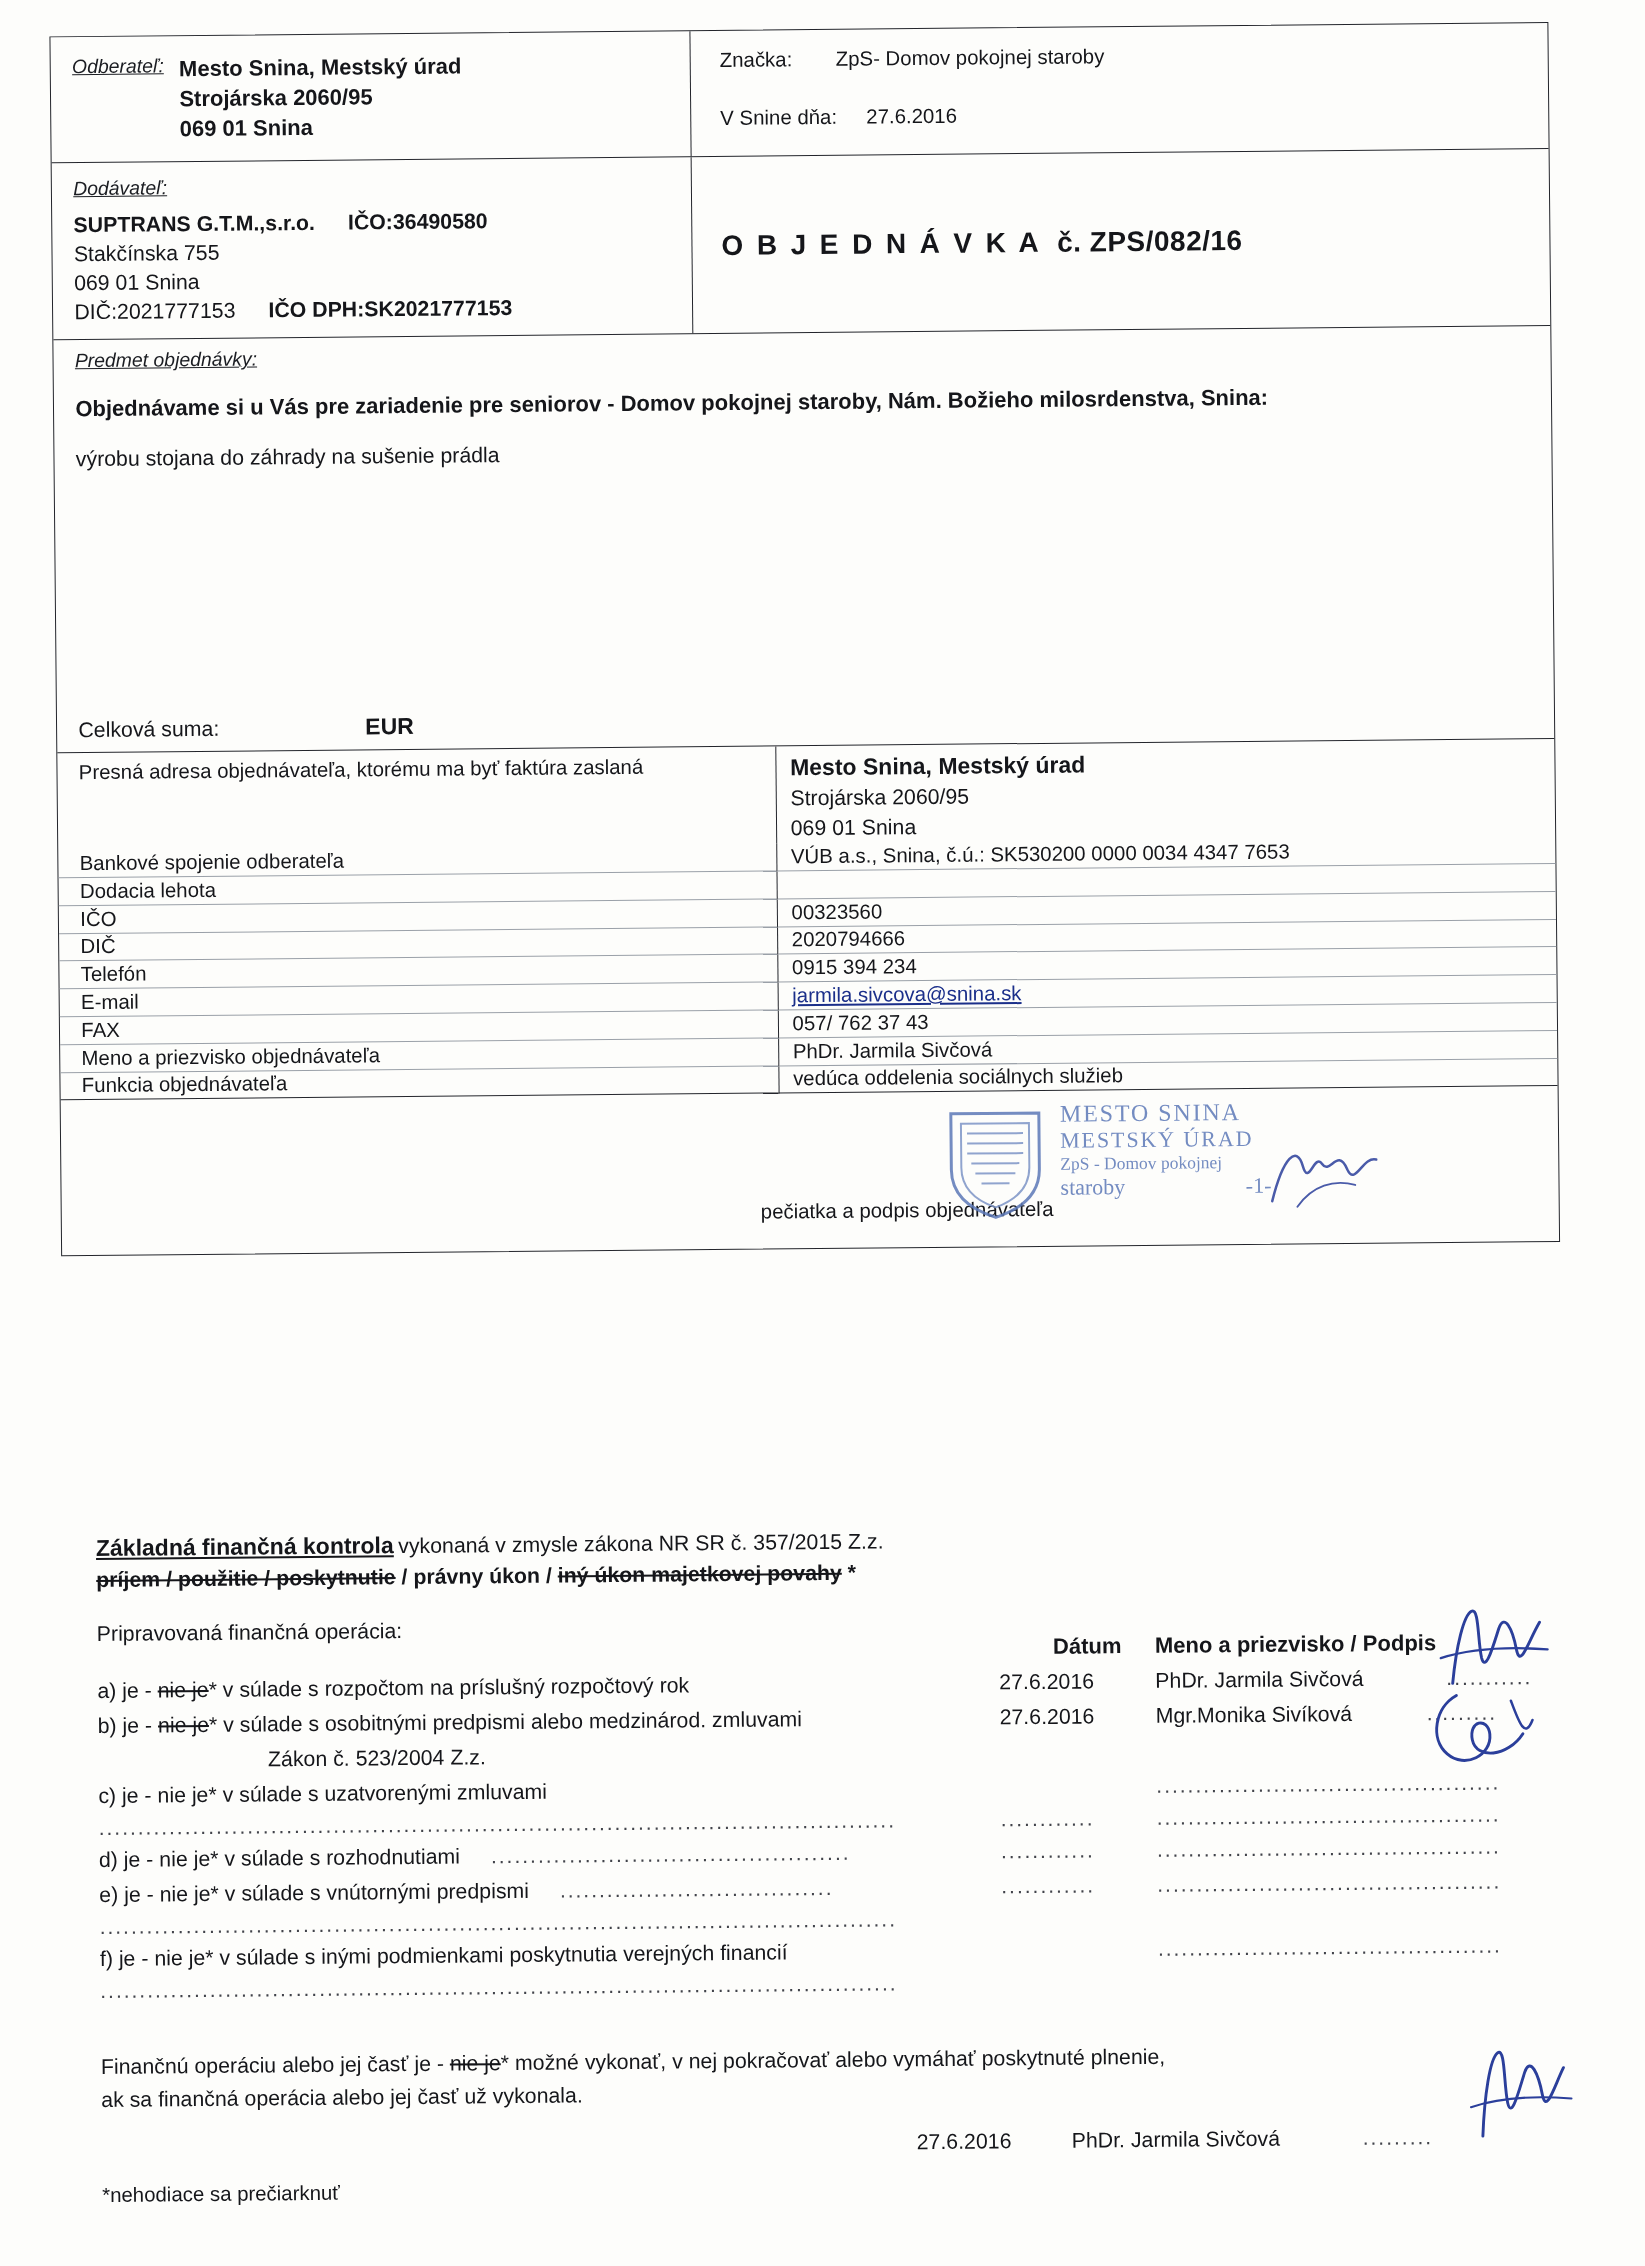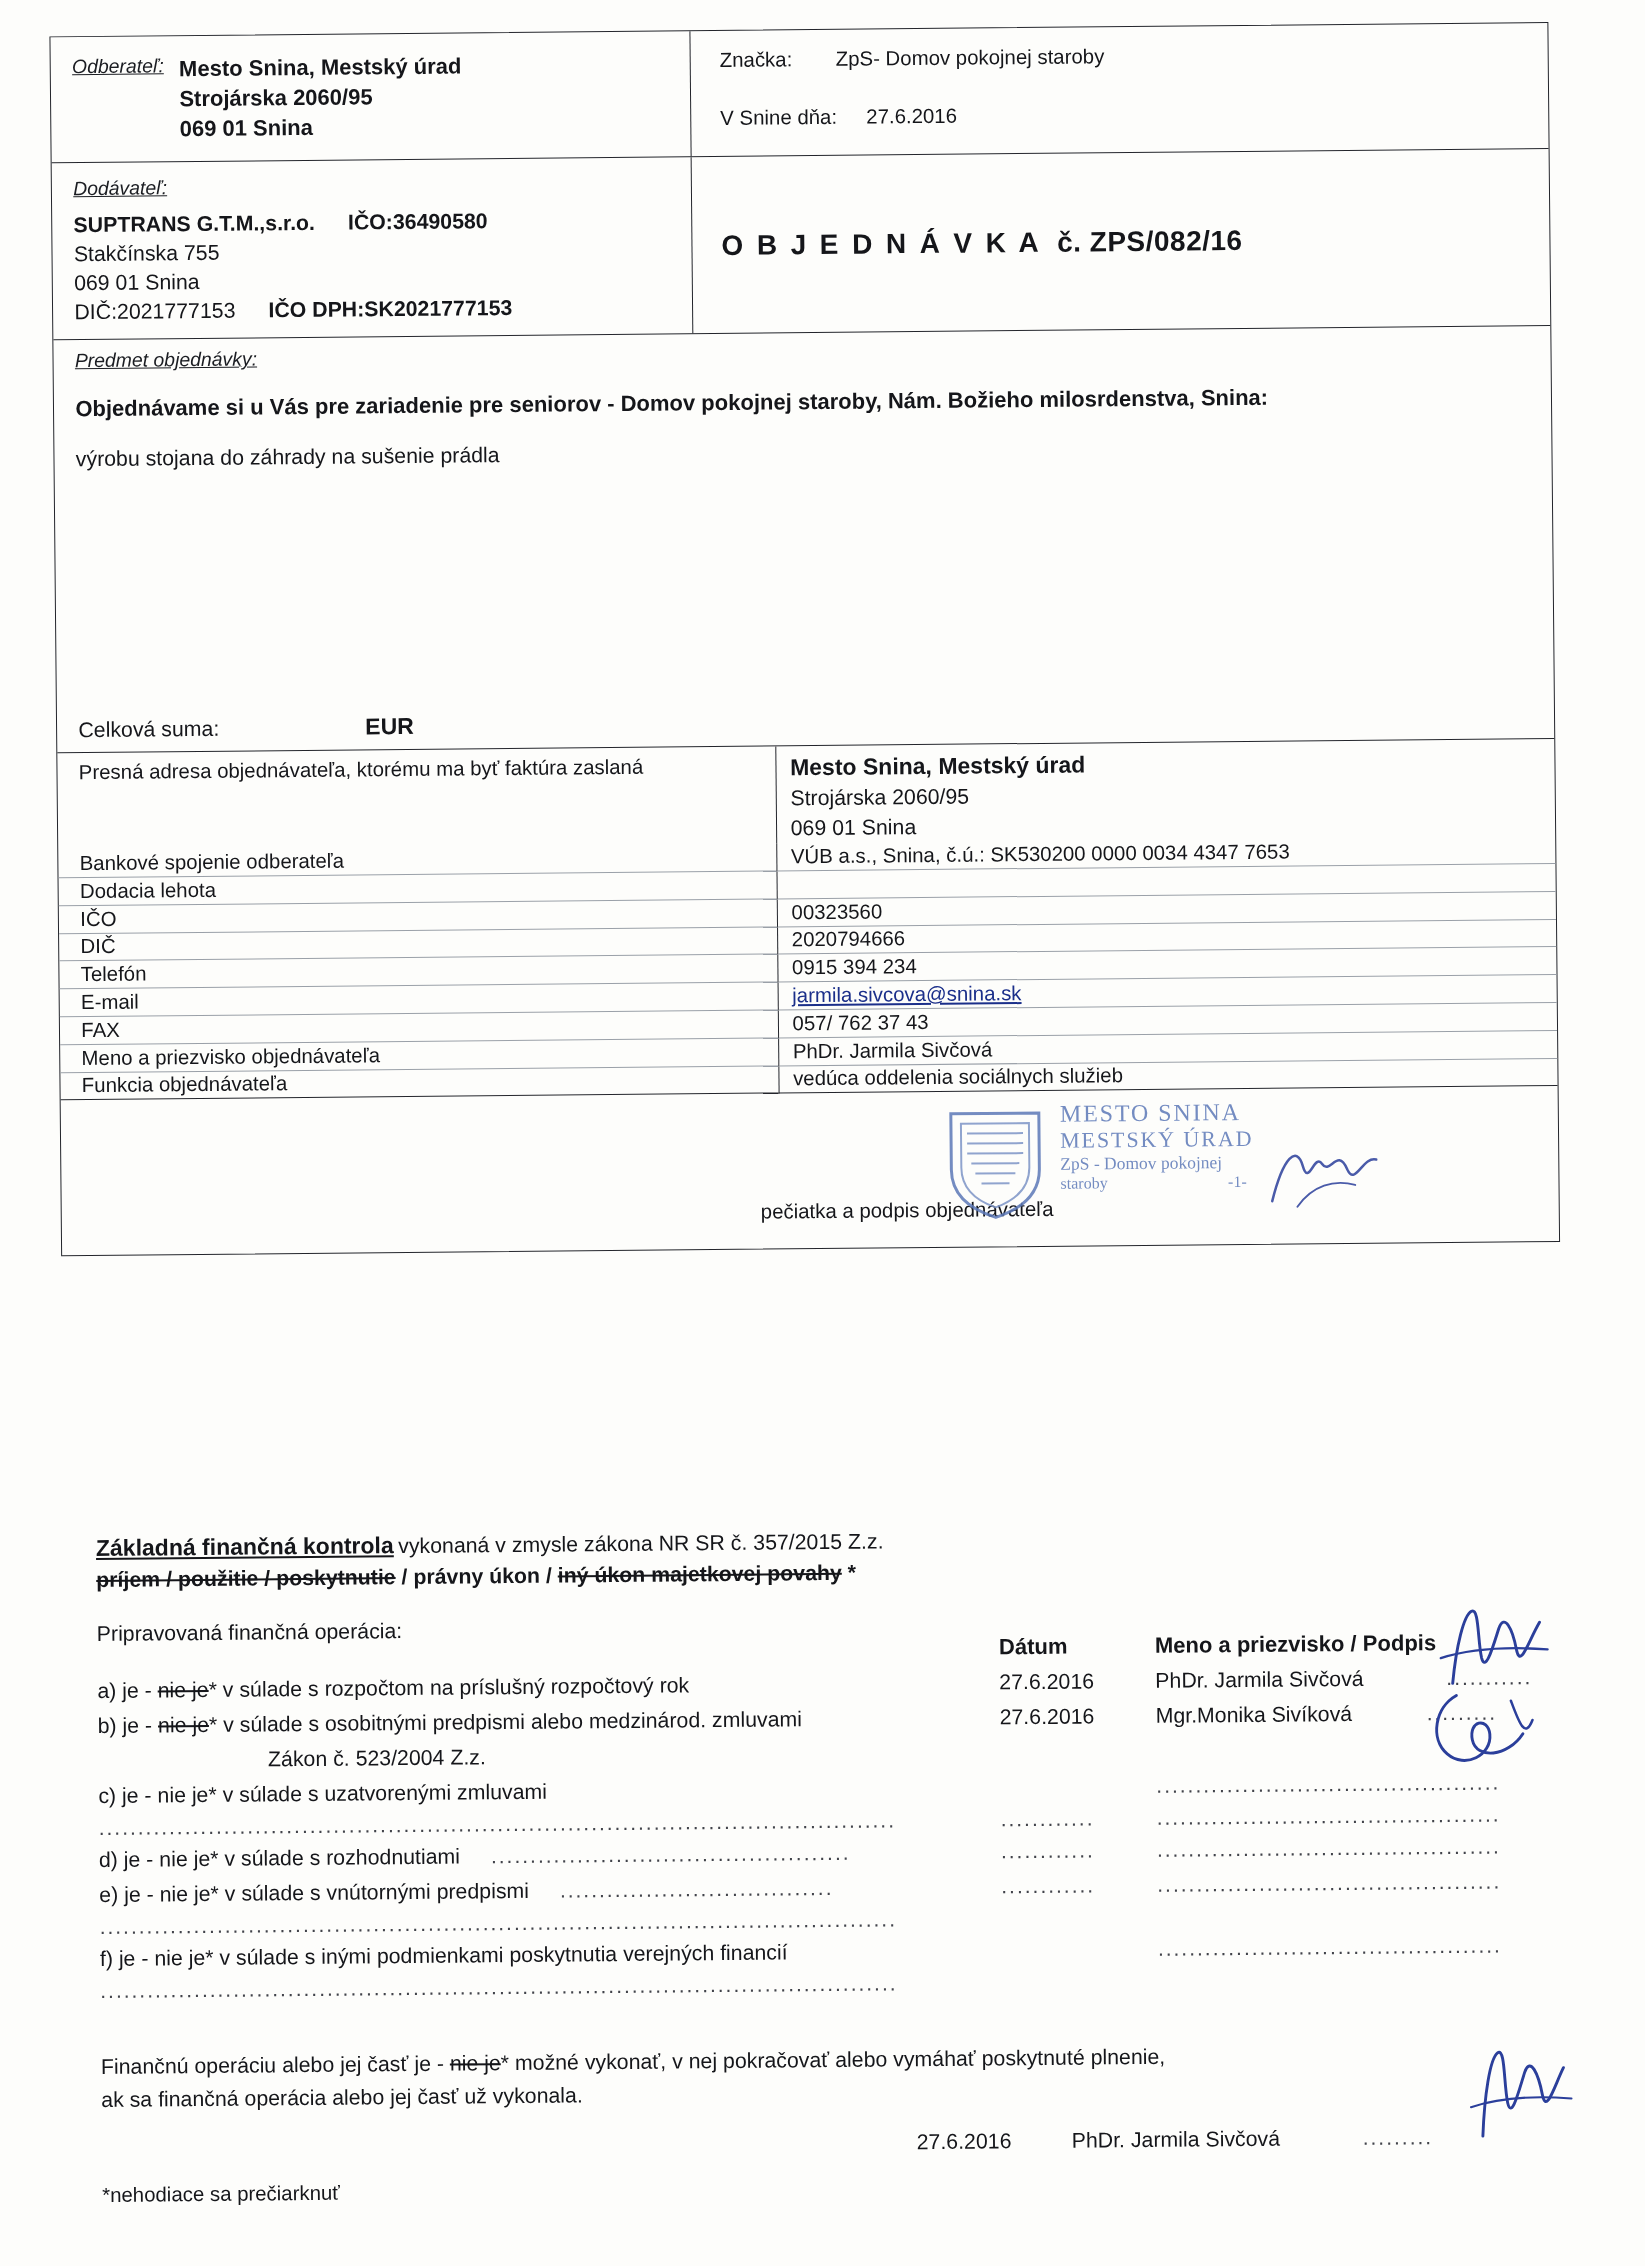--- a/index.html
+++ b/index.html
@@ -133,21 +133,21 @@
     left: 999px;
     top: 9.7px;
     width: 417px;
     height: 131px;
     color: #5d79b8;
     opacity: 0.85;
   }
   .stamp .s-line1 { font-size: 24px; letter-spacing: 1.9px; font-family: "Liberation Serif", serif; }
   .stamp .s-line2 { font-size: 22px; letter-spacing: 1.9px; font-family: "Liberation Serif", serif; }
   .stamp .s-line3 { font-size: 17.5px; font-family: "Liberation Serif", serif; }
-  .stamp .s-line4 { font-size: 16px; font-family: "Liberation Serif", serif; }
+  .stamp .s-line4 { font-size: 22px; font-family: "Liberation Serif", serif; }
   .shield {
     position: absolute;
     left: -116px;
     top: 5.8px;
     width: 102px;
     height: 115px;
   }
 
   
   .fin {
@@ -355,21 +355,21 @@
     <div>
       <span class="fin-title">Základná finančná kontrola</span>
       <span class="fin-title-rest">vykonaná v zmysle zákona NR SR č. 357/2015 Z.z.</span>
     </div>
     <div class="fin-sub">
       <span class="strike">príjem / použitie / poskytnutie</span><span> / právny úkon / </span><span class="strike">iný úkon majetkovej povahy</span><span> *</span>
     </div>
 
     <div style="position:relative;">
       <div class="fin-prep">Pripravovaná finančná operácia:</div>
-      <div class="col-head" style="left:902px;">Dátum</div>
+      <div class="col-head" style="left:956px;">Dátum</div>
       <div class="col-head" style="left:1058px;">Meno a priezvisko / Podpis</div>
     </div>
 
     <div class="items">
 
       <div class="item">
         <span>a) je - </span><span class="strike">nie je</span><span>* v súlade s rozpočtom na príslušný rozpočtový rok</span>
         <span class="right-col" style="left:902px;">27.6.2016</span>
         <span class="right-col" style="left:1058px;">PhDr. Jarmila Sivčová</span>
         <span class="right-col dots" style="left:1349px;">...........</span>

